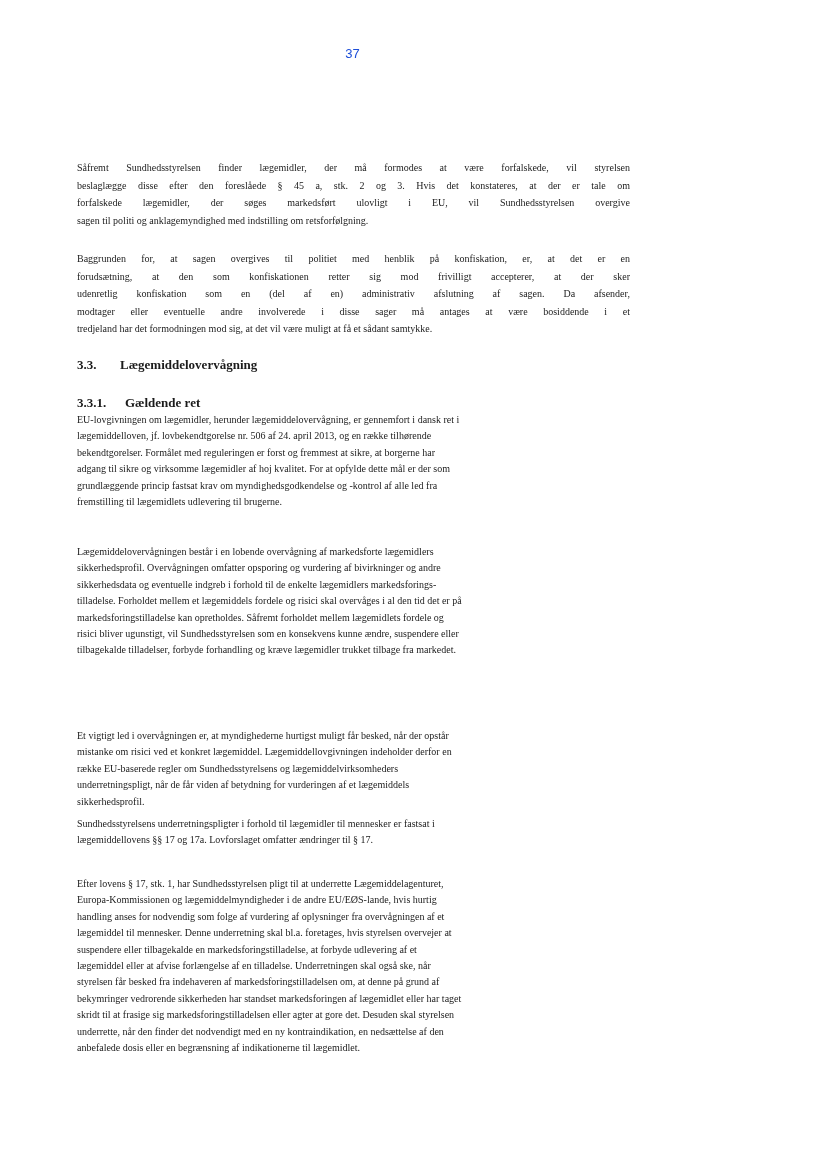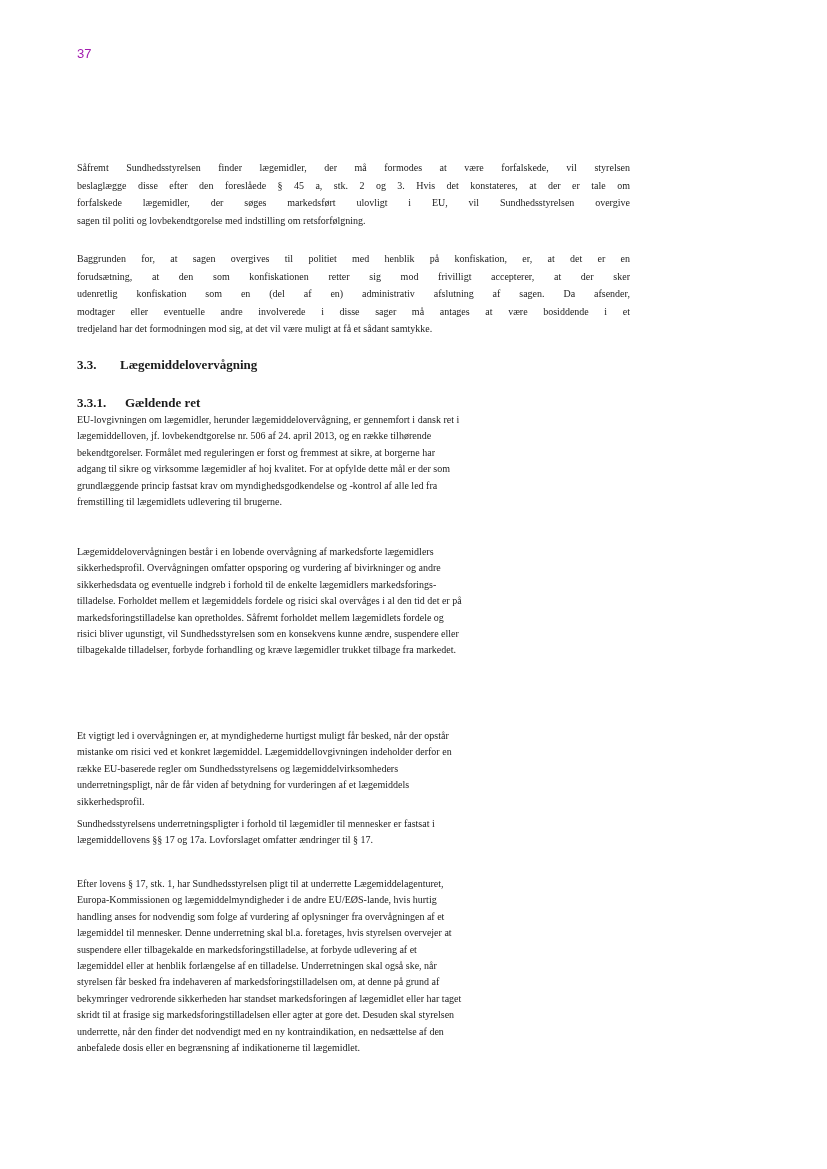--- a/index.html
+++ b/index.html
@@ -14,24 +14,24 @@
     background: #ffffff;
     overflow: hidden;
     font-family: "Liberation Serif", "DejaVu Serif", serif;
     color: #1b1b1b;
   }
   .pagenum {
     position: absolute;
     top: 46px;
     left: 77px;
     width: 551px;
-    text-align: left;
+    text-align: center;
     font-family: "Liberation Sans", "DejaVu Sans", sans-serif;
     font-size: 13px;
-    color: #a21caf;
+    color: #1d4ed8;
   }
   .para {
     position: absolute;
     left: 77px;
     width: 553px;
     font-size: 10px;
   }
   .para .line {
     line-height: 16.4px;
   }
@@ -63,21 +63,21 @@
 <body>
 
 <div class="page">
 
   <div class="pagenum">37</div>
 
   <div class="para loose hard-justify" style="top:159px">
       <div class="line">Såfremt Sundhedsstyrelsen finder lægemidler, der må formodes at være forfalskede, vil styrelsen</div>
       <div class="line">beslaglægge disse efter den foreslåede § 45 a, stk. 2 og 3. Hvis det konstateres, at der er tale om</div>
       <div class="line">forfalskede lægemidler, der søges markedsført ulovligt i EU, vil Sundhedsstyrelsen overgive</div>
-      <div class="line">sagen til politi og lovbekendtgorelse med indstilling om retsforfølgning.</div>
+      <div class="line">sagen til politi og anklagemyndighed med indstilling om retsforfølgning.</div>
     </div>
 
   <div class="para loose hard-justify" style="top:250px">
       <div class="line">Baggrunden for, at sagen overgives til politiet med henblik på konfiskation, er, at det er en</div>
       <div class="line">forudsætning, at den som konfiskationen retter sig mod frivilligt accepterer, at der sker</div>
       <div class="line">udenretlig konfiskation som en (del af en) administrativ afslutning af sagen. Da afsender,</div>
       <div class="line">modtager eller eventuelle andre involverede i disse sager må antages at være bosiddende i et</div>
       <div class="line">tredjeland har det formodningen mod sig, at det vil være muligt at få et sådant samtykke.</div>
     </div>
 
@@ -120,21 +120,21 @@
       <div class="line">Sundhedsstyrelsens underretningspligter i forhold til lægemidler til mennesker er fastsat i</div>
       <div class="line">lægemiddellovens §§ 17 og 17a. Lovforslaget omfatter ændringer til § 17.</div>
     </div>
 
   <div class="para" style="top:876px">
       <div class="line">Efter lovens § 17, stk. 1, har Sundhedsstyrelsen pligt til at underrette Lægemiddelagenturet,</div>
       <div class="line">Europa-Kommissionen og lægemiddelmyndigheder i de andre EU/EØS-lande, hvis hurtig</div>
       <div class="line">handling anses for nodvendig som folge af vurdering af oplysninger fra overvågningen af et</div>
       <div class="line">lægemiddel til mennesker. Denne underretning skal bl.a. foretages, hvis styrelsen overvejer at</div>
       <div class="line">suspendere eller tilbagekalde en markedsforingstilladelse, at forbyde udlevering af et</div>
-      <div class="line">lægemiddel eller at henblik forlængelse af en tilladelse. Underretningen skal også ske, når</div>
+      <div class="line">lægemiddel eller at afvise forlængelse af en tilladelse. Underretningen skal også ske, når</div>
       <div class="line">styrelsen får besked fra indehaveren af markedsforingstilladelsen om, at denne på grund af</div>
       <div class="line">bekymringer vedrorende sikkerheden har standset markedsforingen af lægemidlet eller har taget</div>
       <div class="line">skridt til at frasige sig markedsforingstilladelsen eller agter at gore det. Desuden skal styrelsen</div>
       <div class="line">underrette, når den finder det nodvendigt med en ny kontraindikation, en nedsættelse af den</div>
       <div class="line">anbefalede dosis eller en begrænsning af indikationerne til lægemidlet.</div>
     </div>
 
 </div>
 
 </body></html>

